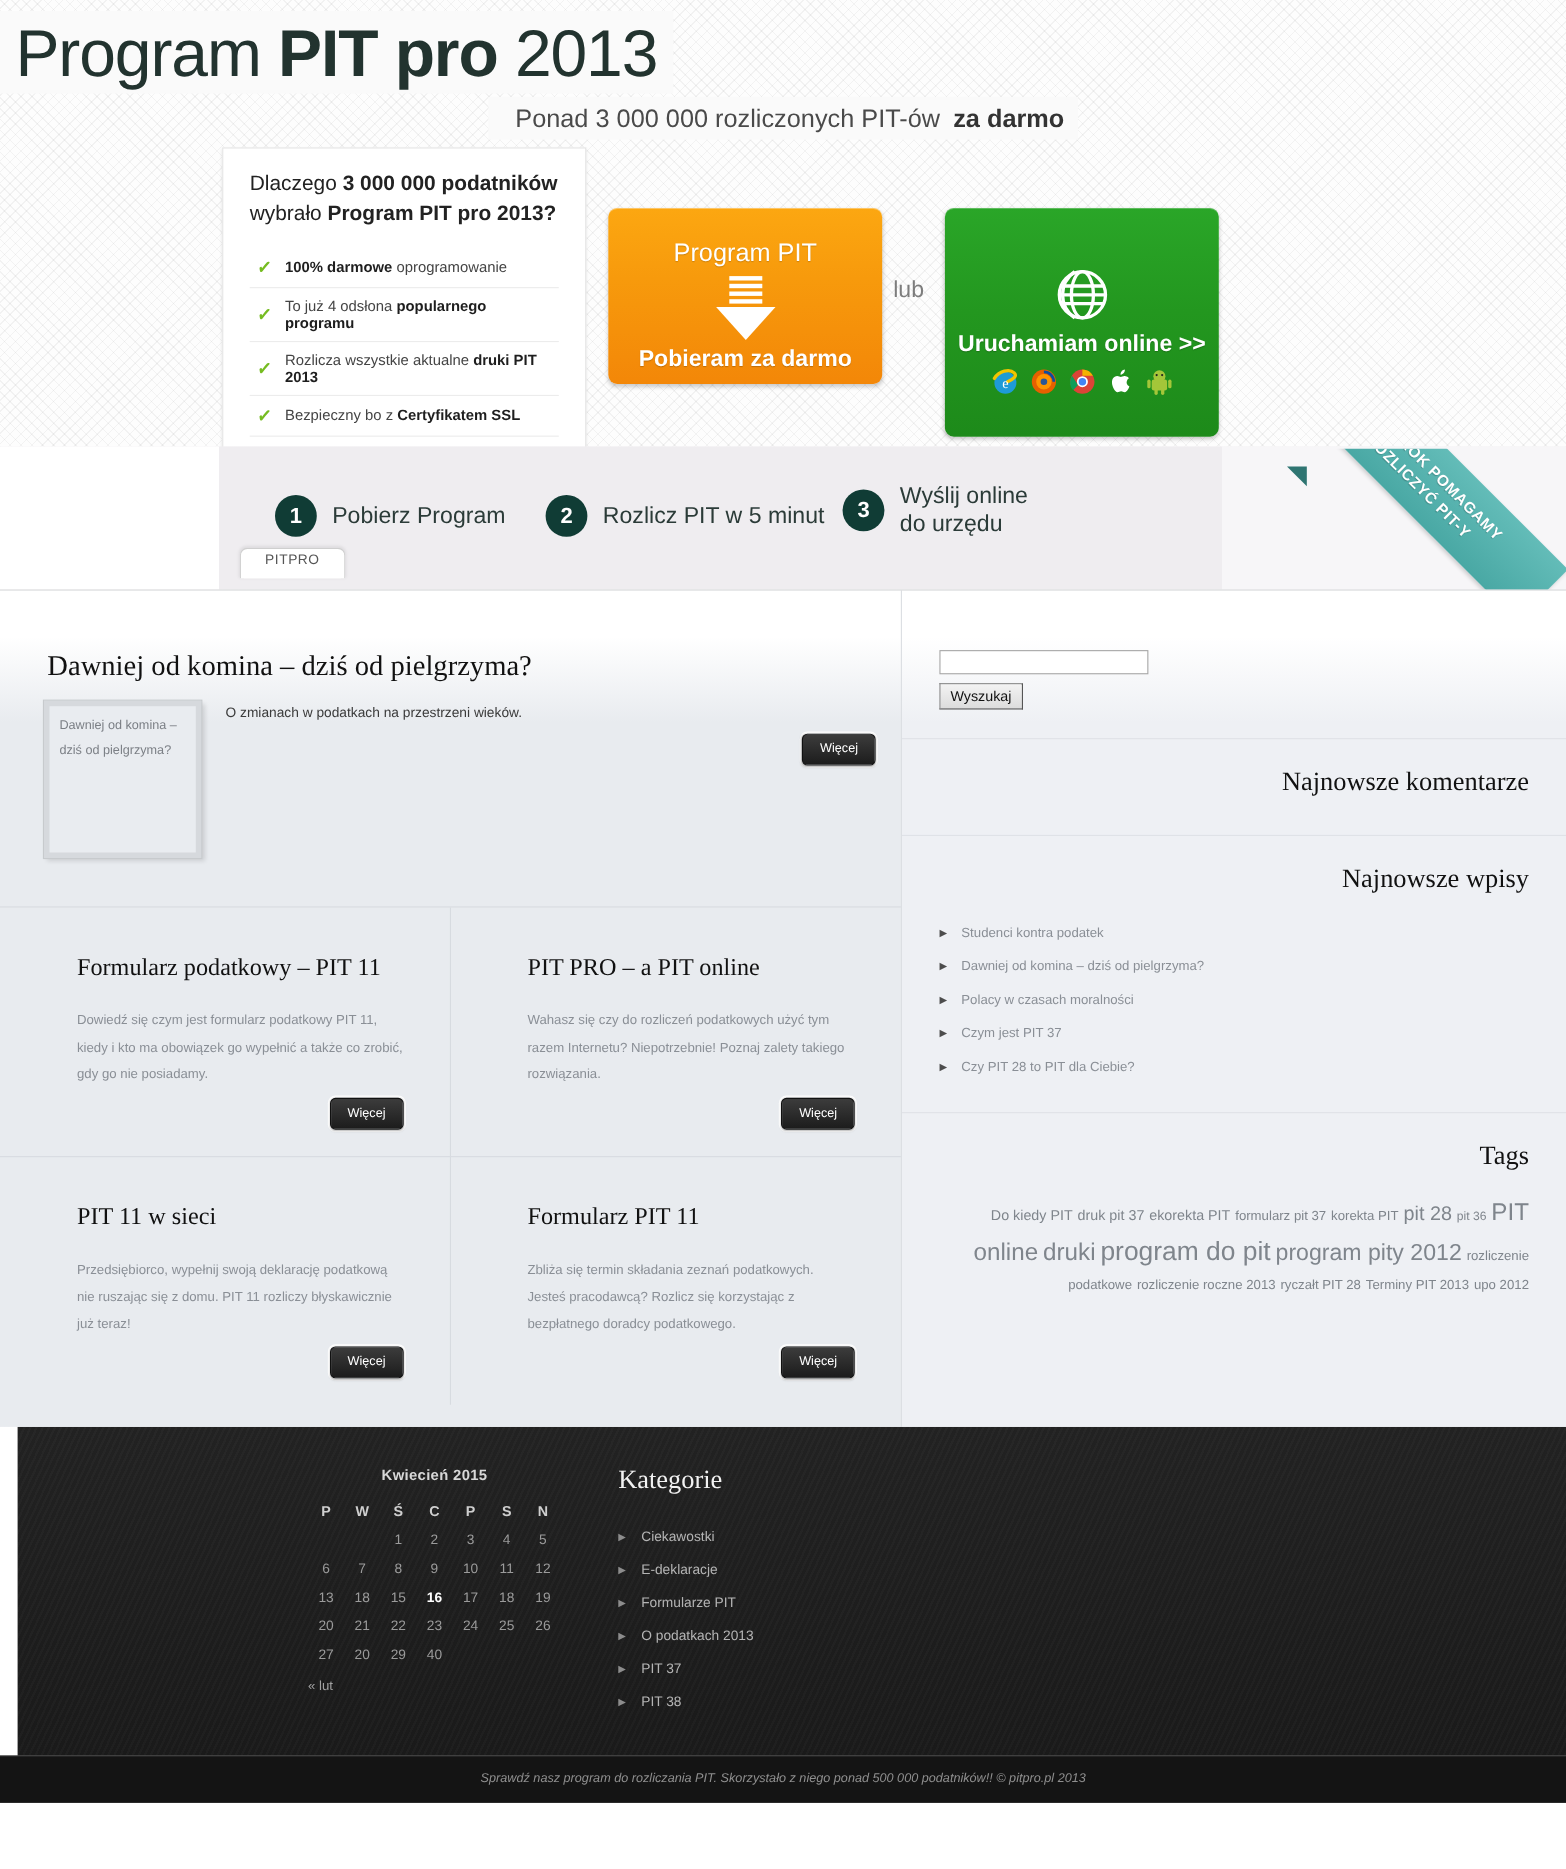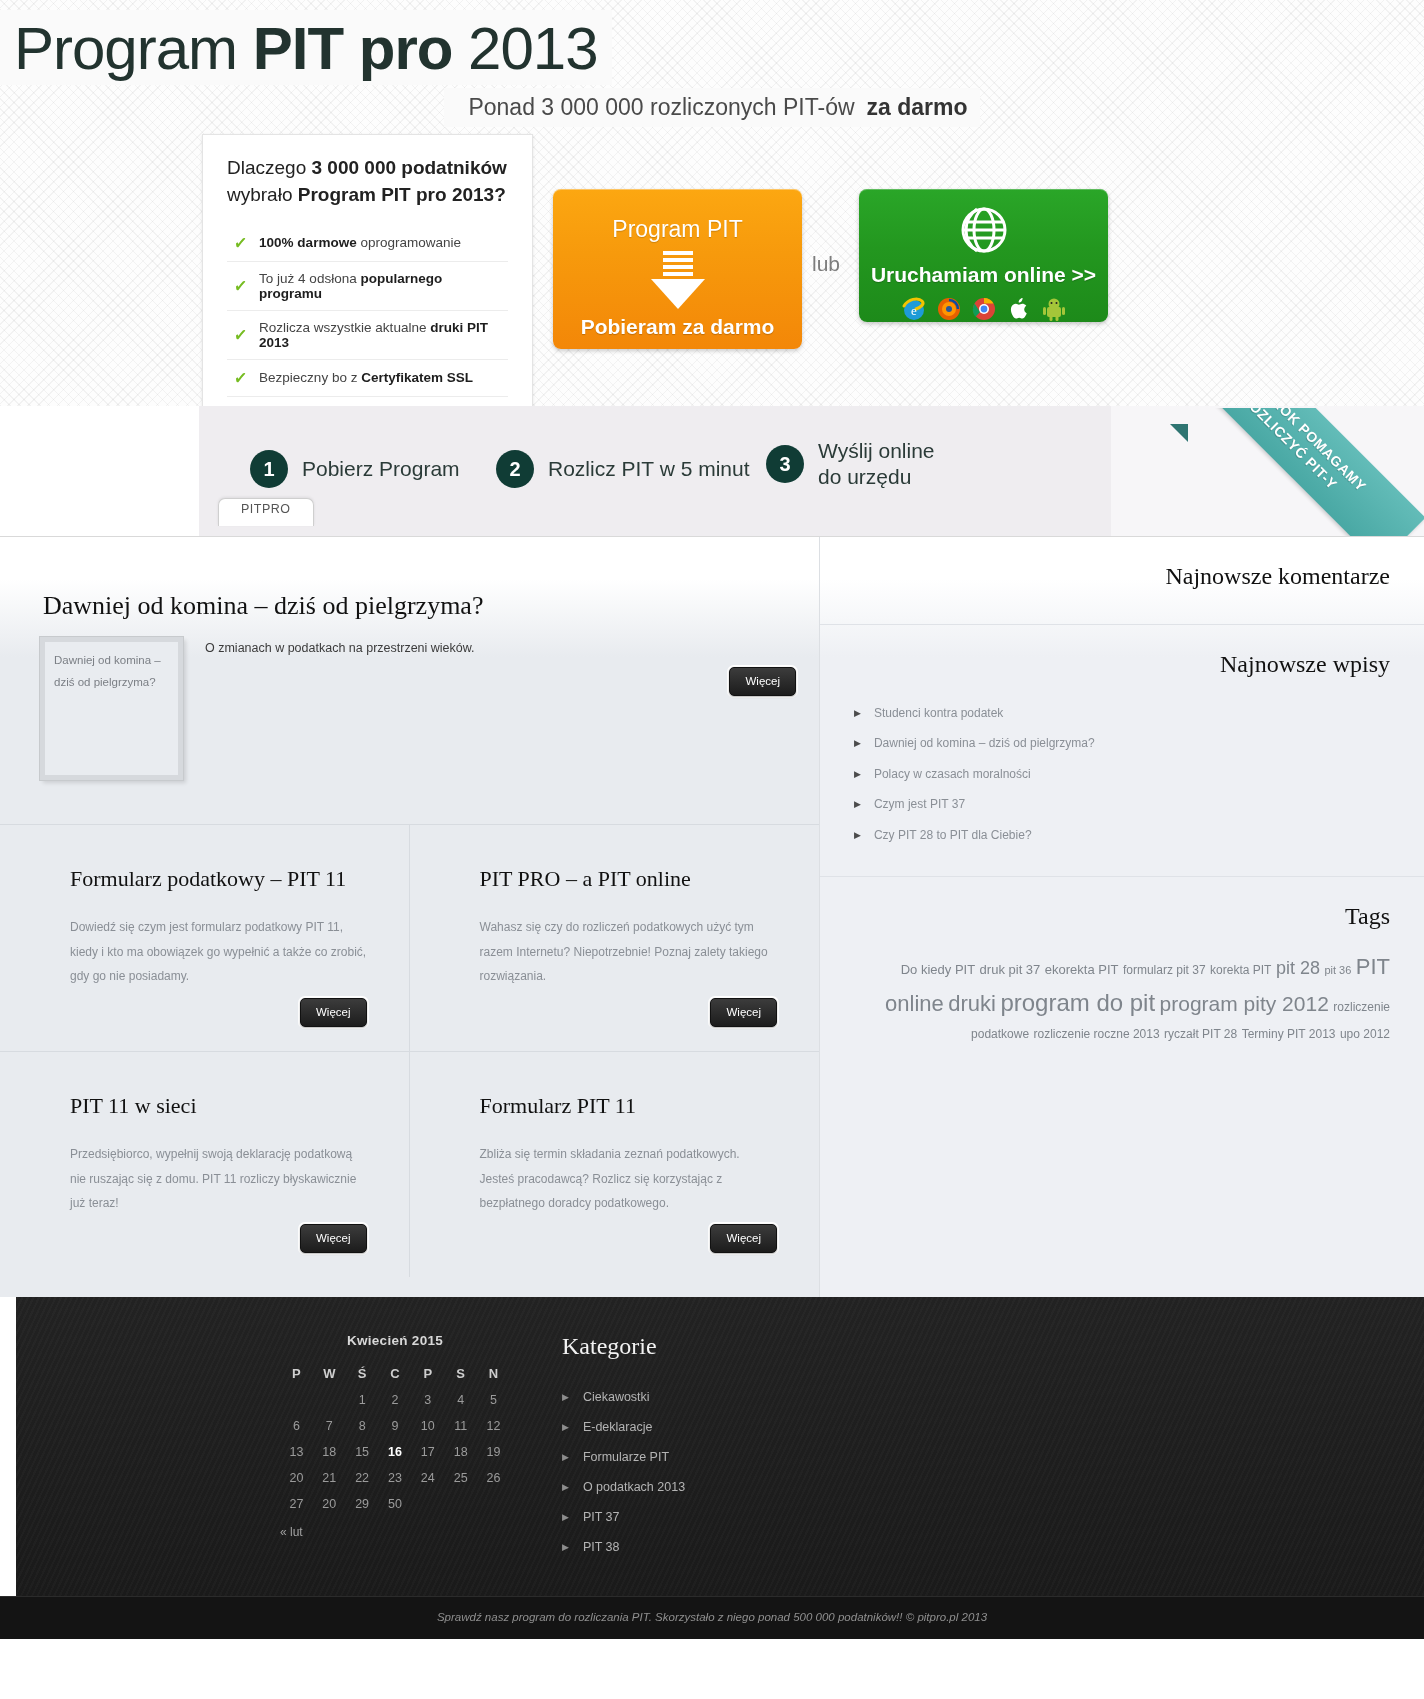--- a/index.html
+++ b/index.html
@@ -104,21 +104,21 @@
   .btn-dl .l2 { font-size: 21px; font-weight: 700; text-shadow: 0 1px 1px rgba(0,0,0,.22); margin-top: 4px; }
   .dl-arrow { margin: 6px auto 2px; width: 74px; height: 62px; display: block; }
 
   .lub {
     position: absolute; left: 812px; top: 252px;
     font-size: 21px; color: #7d7d7d;
   }
 
   .btn-online {
     position: absolute; left: 859px; top: 189px;
-    width: 249px; height: 133px;
+    width: 249px; height: 208px;
     border-radius: 8px;
     background: linear-gradient(180deg, #2aa628 0%, #23971f 45%, #1d8a1a 100%);
     box-shadow: 0 2px 4px rgba(0,0,0,.22), inset 0 1px 0 rgba(255,255,255,.25);
     color: #fff; text-align: center; cursor: pointer;
     padding-top: 14px; border: 0;
   }
   .globe { width: 54px; height: 54px; display: block; margin: 0 auto 6px; }
   .btn-online .l1 { font-size: 21px; font-weight: 700; text-shadow: 0 1px 1px rgba(0,0,0,.22); }
   .browsers { display: flex; justify-content: center; gap: 9px; margin-top: 9px; }
   .browsers span { width: 26px; height: 26px; display: block; }
@@ -522,20 +522,24 @@
           </div>
           <div class="card">
             <h3>Formularz PIT 11</h3>
             <p>Zbliża się termin składania zeznań podatkowych. Jesteś pracodawcą? Rozlicz się korzystając z bezpłatnego doradcy podatkowego.</p>
             <span class="btn-more">Więcej</span>
           </div>
         </div>
     </div>
 
     <aside class="side-col">
+      <div class="sb-search">
+        <input type="text" placeholder="" style="">
+        <button class="sbtn">Wyszukaj</button>
+      </div>
 
       <div class="sb-block empty">
         <h4>Najnowsze komentarze</h4>
       </div>
 
       <div class="sb-block">
         <h4>Najnowsze wpisy</h4>
         <ul class="sb-list" id="sb-posts">
             <li>
               <span class="arr">▶</span>
@@ -616,21 +620,21 @@
               <td>22</td>
               <td>23</td>
               <td>24</td>
               <td>25</td>
               <td>26</td>
             </tr>
             <tr>
               <td>27</td>
               <td>20</td>
               <td>29</td>
-              <td>50</td>
+              <td>40</td>
               <td></td>
               <td></td>
               <td></td>
             </tr>
           </tbody>
       </table>
       <div class="cal-prev">« lut</div>
     </div>
     <div class="f-col-cat">
       <h4>Kategorie</h4>

